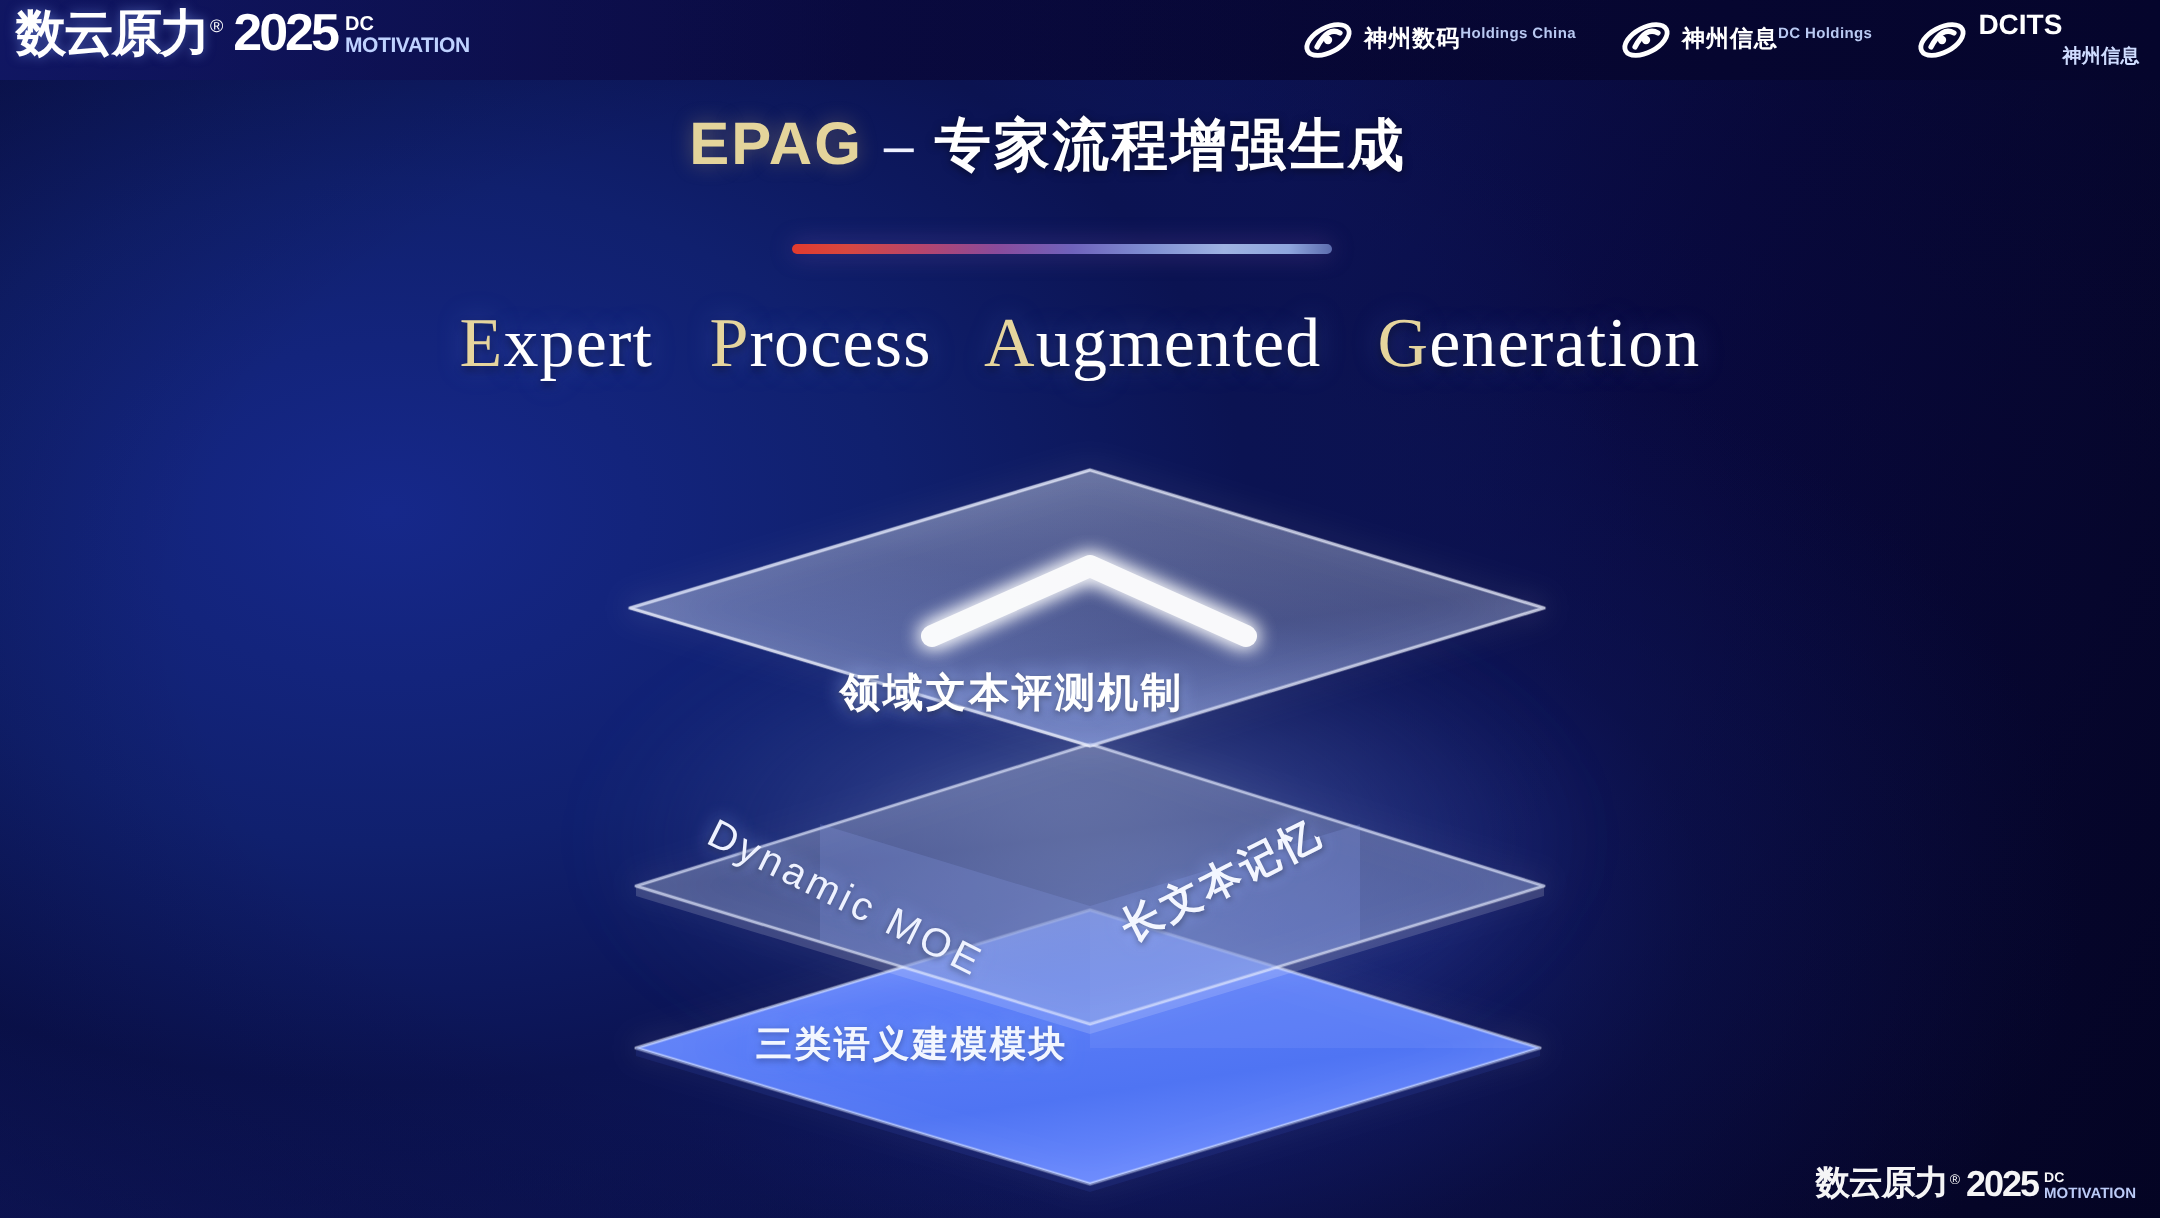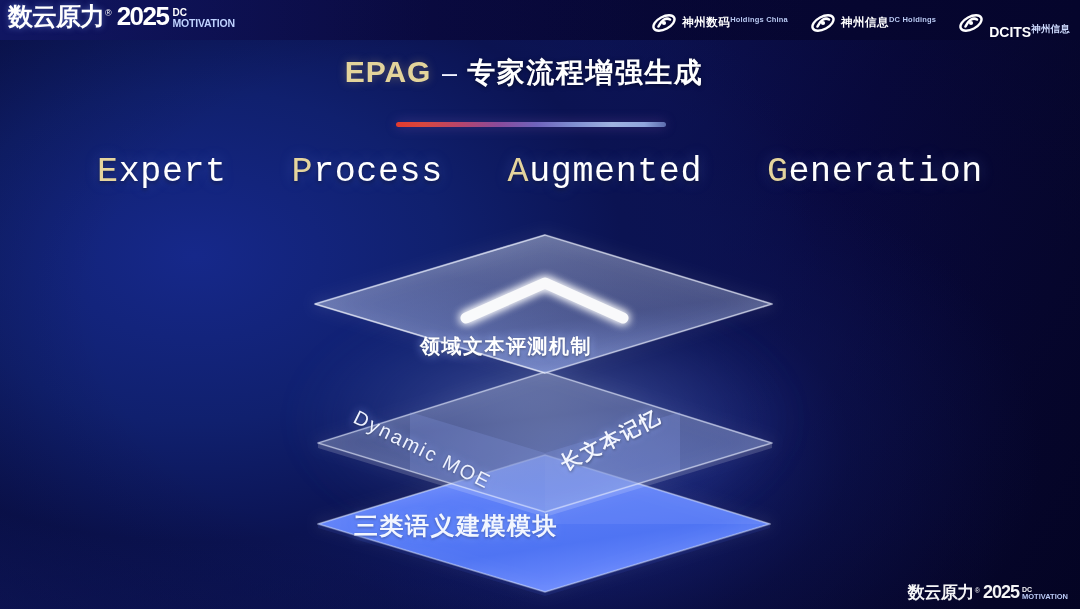--- a/index.html
+++ b/index.html
@@ -74,21 +74,21 @@
   #partners {
     position:absolute; top:5px; right:10px; z-index:8;
     display:flex; align-items:center; gap:22px;
   }
   .plogo { display:flex; align-items:center; gap:5px; }
   .pswirl { width:26px; height:26px; position:relative; flex:0 0 auto; }
   .ptxt { display:flex; flex-direction:row; line-height:1.1; }
   .ptxt .t1 { font-size:11.5px; font-weight:bold; color:#ffffff; letter-spacing:0.5px;
     font-family:"DejaVu Sans","Liberation Sans",sans-serif; white-space:nowrap;}
   .ptxt .t2 { font-size:7.5px; font-weight:bold; color:#b9c9f2; letter-spacing:0.2px; white-space:nowrap;}
-  .ptxt.en .t1 { font-size:14px; letter-spacing:0px; font-family:"Liberation Sans",sans-serif;margin-top:20px;}
+  .ptxt.en .t1 { font-size:14px; letter-spacing:0px; font-family:"Liberation Sans",sans-serif;}
   .ptxt.en .t2 { font-size:9.5px; color:#cfdcff; font-family:"DejaVu Sans",sans-serif;margin-top:19px;}
 
   
   #epag-title {
     position:absolute; top:54px; left:0; width:1048px; text-align:center;
     z-index:7; white-space:nowrap;
   }
   #epag-title .gold {
     font-size:30px; font-weight:bold; letter-spacing:1px;
     color:#e4d49b;
@@ -108,21 +108,21 @@
     background:linear-gradient(90deg,
       #e23b2e 0%, #d8473f 10%, #b6456d 24%, #8a4b9b 38%,
       #6f63bc 52%, #7f8fd2 66%, #9fb3e2 80%, #8fa6dd 92%, #5c6cae 100%);
     box-shadow:0 0 12px rgba(170,110,200,0.35);
   }
 
   #main-en {
     position:absolute; top:152px; left:0; width:1080px; text-align:center;
     z-index:7; white-space:nowrap;
     font-size:35px; font-weight:normal; letter-spacing:0.6px;
-    font-family:Liberation Mono, monospace;
+    font-family:Liberation Serif, serif;
     color:#ffffff;
     text-shadow:0 0 14px rgba(120,150,255,0.35), 0 2px 4px rgba(0,0,0,0.45);
   }
   #main-en .cap { color:#e6d59d; }
 
   
   #stack {
     position:absolute; left:0; top:0; width:1080px; height:609px;
     z-index:4; pointer-events:none;
   }
@@ -131,21 +131,21 @@
     font-family:"DejaVu Sans","Liberation Sans",sans-serif;
     white-space:nowrap; color:#ffffff;
   }
   #lbl-top {
     top:333px; left:0; width:1012px; text-align:center;
     font-size:20px; font-weight:bold; letter-spacing:1.5px;
     text-shadow:0 0 10px rgba(160,185,255,0.8), 0 1px 3px rgba(0,0,0,0.55);
   }
   #lbl-bottom {
     top:510px; left:0; width:912px; text-align:center;
-    font-size:24px; font-weight:bold; letter-spacing:1.5px;
+    font-size:18px; font-weight:bold; letter-spacing:1.5px;
     color:#f2f6ff;
     text-shadow:0 0 10px rgba(120,160,255,0.9), 0 1px 3px rgba(20,30,90,0.6);
   }
   #lbl-moe {
     top:406px; left:360px;
     font-size:20px; font-weight:normal; letter-spacing:2px;
     transform:rotate(26.5deg); transform-origin:left top;
     color:#eef2ff;
     font-family:"Liberation Sans",sans-serif;
     text-shadow:0 0 9px rgba(150,175,255,0.8), 0 1px 3px rgba(0,0,0,0.5);

